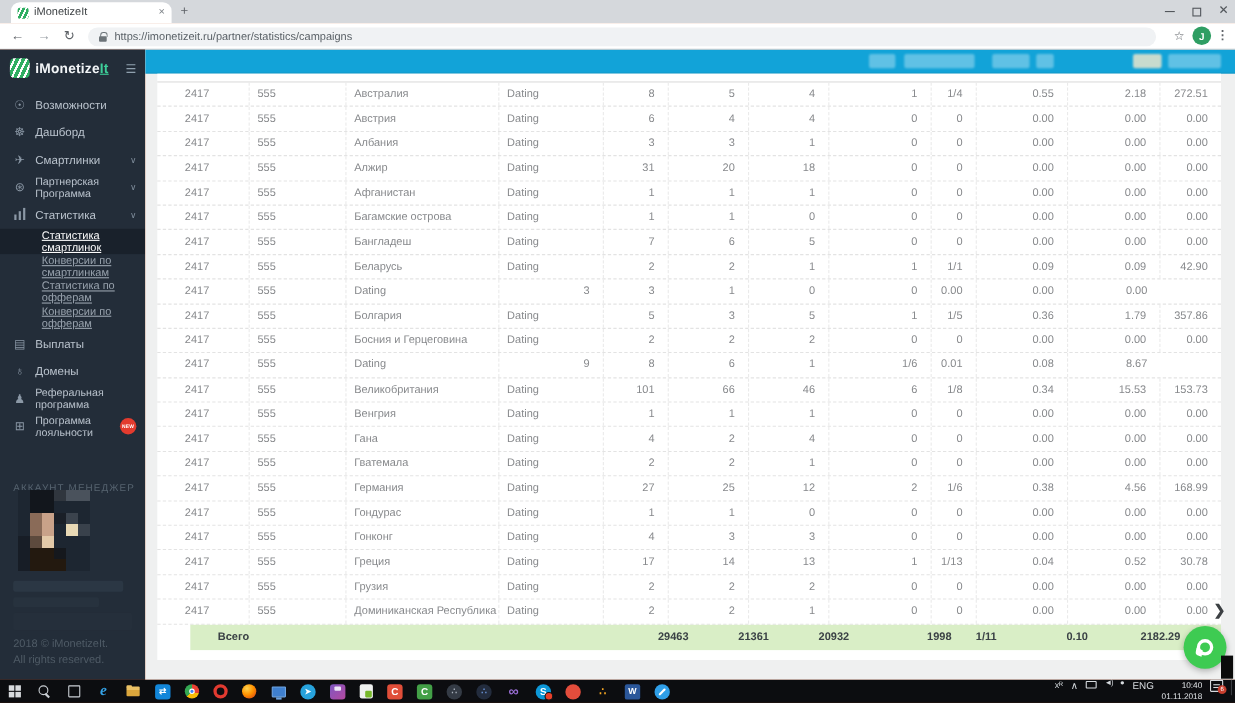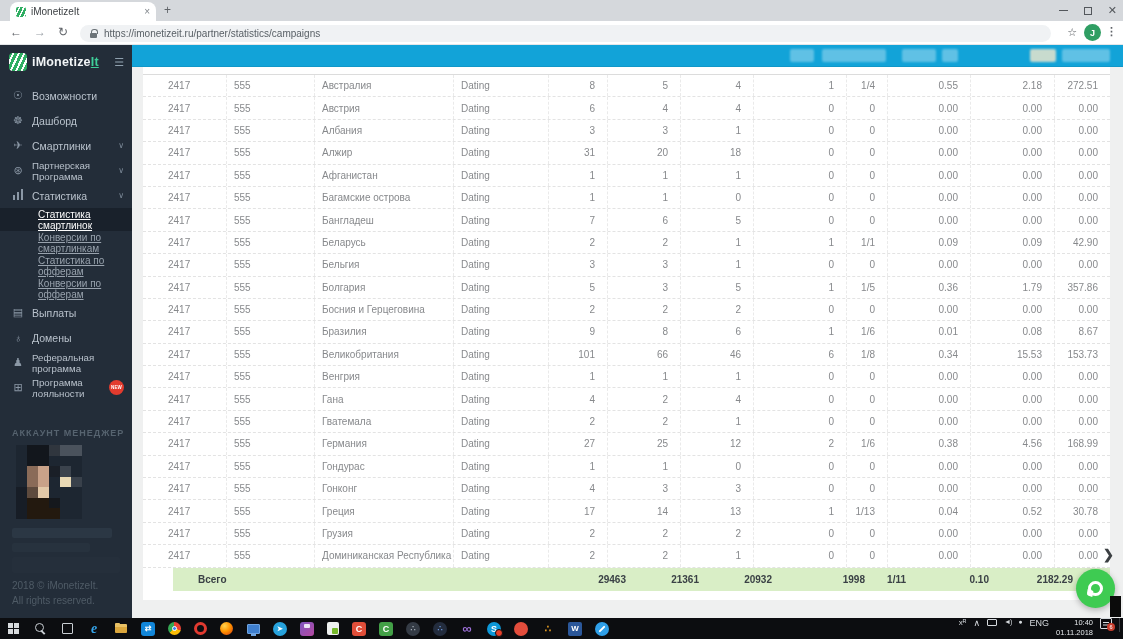--- a/index.html
+++ b/index.html
@@ -41,21 +41,21 @@
   .nav { margin-top:8px; }
   .nav-item { height:25px; display:flex; align-items:center; gap:7px; padding:0 8px 0 11px; font-size:10.5px; color:#b9c2cc; cursor:default; }
   .nav-ic { width:14px; text-align:center; color:#8b98a6; font-size:11px; flex:0 0 auto; }
   .chev { margin-left:auto; color:#7d8b99; font-size:8px; }
   .bars { display:inline-flex; align-items:flex-end; gap:1.5px; height:11px; }
   .bars i { width:2.5px; background:#8b98a6; display:block; }
   .bars i:nth-child(1){height:5px} .bars i:nth-child(2){height:8px} .bars i:nth-child(3){height:11px}
   .subnav .sub-item { height:23px; display:flex; align-items:center; padding-left:38px; font-size:10px; color:#98a2ad; cursor:default;text-decoration:underline; }
   .subnav .sub-item.active { background:#19212b; color:#fdfdfd; }
   .badge-new { margin-left:5px; width:15px; height:15px; border-radius:50%; background:#e33b2e; color:#fff; font-size:4.5px; font-weight:bold; display:inline-flex; align-items:center; justify-content:center; letter-spacing:.2px; flex:0 0 auto; }
-  .acct-label { position:absolute; top:383px; left:12px; font-size:9px; letter-spacing:1px; color:#56636f;font-weight:bold; }
+  .acct-label { position:absolute; top:393px; left:12px; font-size:9px; letter-spacing:1px; color:#56636f; }
   .acct-photo { position:absolute; top:400px; left:16px; width:66px; height:74px; image-rendering:pixelated; }
   .blurbar { position:absolute; left:12px; border-radius:2px; }
   .bb1 { top:483px; width:100px; height:10px; background:#2b3744; }
   .bb2 { top:498px; width:78px; height:9px; background:#27323e; }
   .bb3 { top:512px; width:108px; height:16px; background:#252f3b; }
   .side-footer { position:absolute; bottom:10px; left:12px; font-size:10px; line-height:1.5; color:#4f5b66; }
 
   
   .main { position:relative; flex:1; background:#eff0f0; overflow:hidden; }
   .topbar { position:absolute; top:0; left:0; right:0; height:22px; background:#12a3d8; box-shadow:inset 0 -1px 0 rgba(0,0,0,.07); }
@@ -373,21 +373,20 @@
     <div class="cell nc">1</div>
     <div class="cell nc">1/1</div>
     <div class="cell nc">0.09</div>
     <div class="cell nc">0.09</div>
     <div class="cell nc">42.90</div>
   </div>
 
   <div class="trow">
     <div class="cell tc">2417</div>
     <div class="cell tc">555</div>
-    <div class="cell tc">Бельгия</div>
     <div class="cell tc">Dating</div>
     <div class="cell nc">3</div>
     <div class="cell nc">3</div>
     <div class="cell nc">1</div>
     <div class="cell nc">0</div>
     <div class="cell nc">0</div>
     <div class="cell nc">0.00</div>
     <div class="cell nc">0.00</div>
     <div class="cell nc">0.00</div>
   </div>
@@ -418,21 +417,20 @@
     <div class="cell nc">0</div>
     <div class="cell nc">0</div>
     <div class="cell nc">0.00</div>
     <div class="cell nc">0.00</div>
     <div class="cell nc">0.00</div>
   </div>
 
   <div class="trow">
     <div class="cell tc">2417</div>
     <div class="cell tc">555</div>
-    <div class="cell tc">Бразилия</div>
     <div class="cell tc">Dating</div>
     <div class="cell nc">9</div>
     <div class="cell nc">8</div>
     <div class="cell nc">6</div>
     <div class="cell nc">1</div>
     <div class="cell nc">1/6</div>
     <div class="cell nc">0.01</div>
     <div class="cell nc">0.08</div>
     <div class="cell nc">8.67</div>
   </div>

